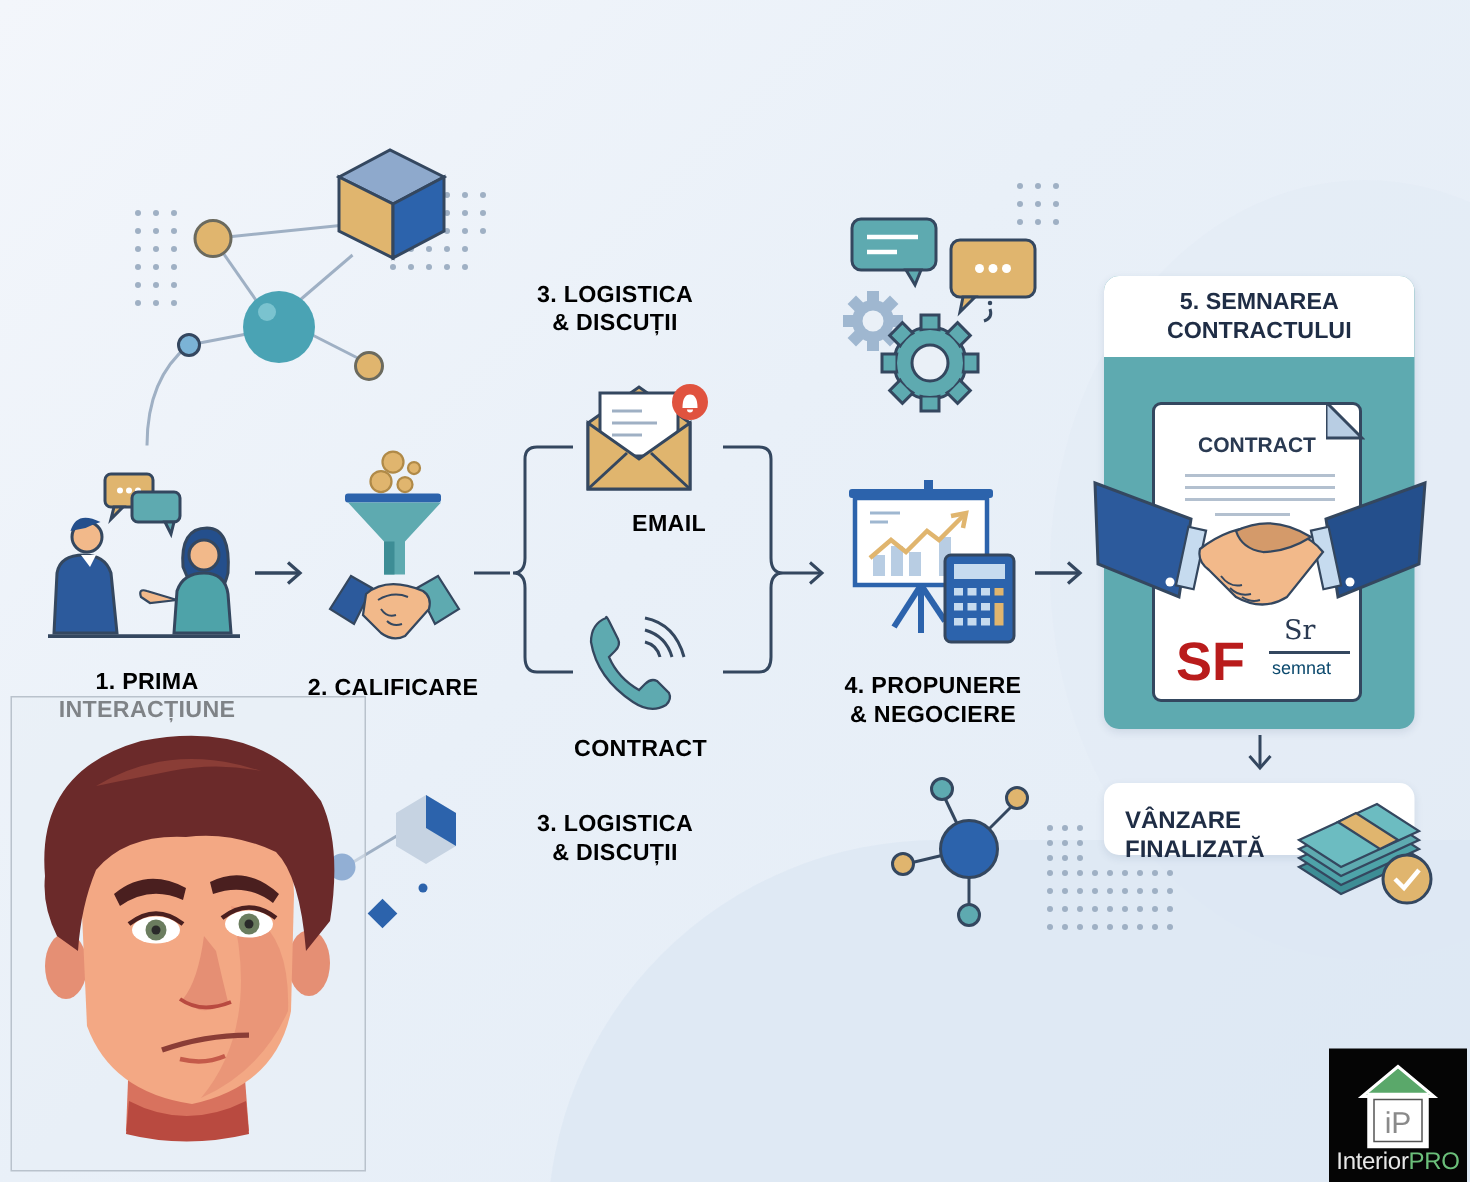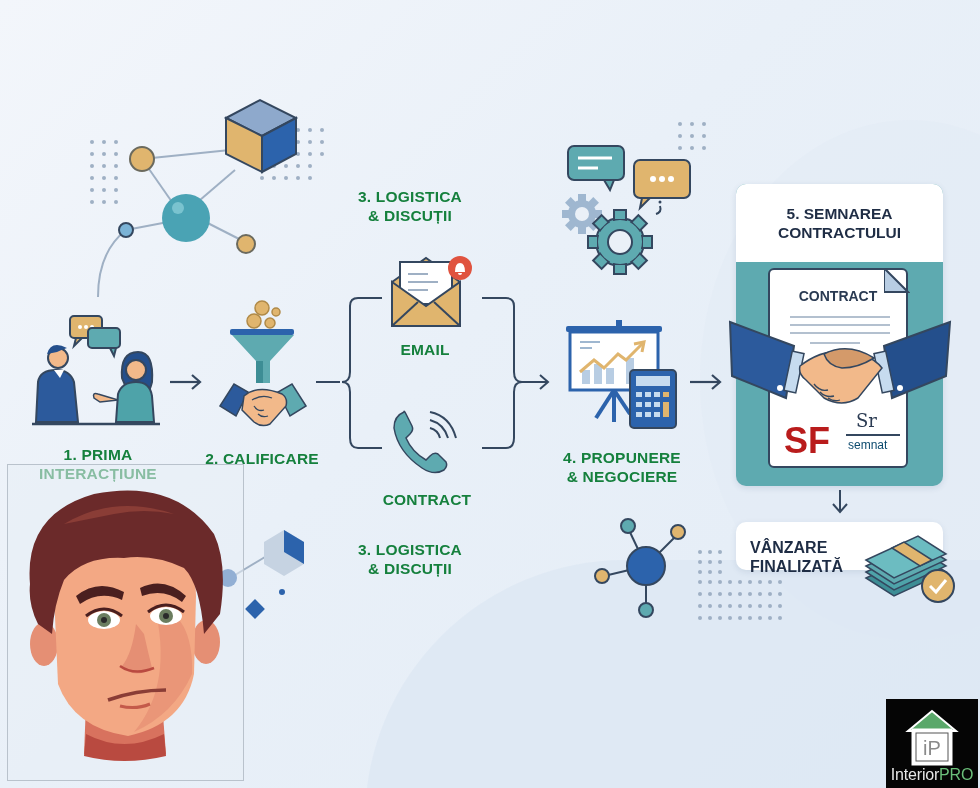--- a/index.html
+++ b/index.html
@@ -14,29 +14,29 @@
   .blob {
     position: absolute; left: 365px; top: 560px; width: 700px; height: 420px;
     background: #dce7f3; border-radius: 260px 0 0 0; opacity: .75;
   }
   .blob2 {
     position: absolute; left: 700px; top: 120px; width: 420px; height: 520px;
     background: #e2ebf5; border-radius: 50%; opacity: .6;
   }
   .label {
     position: absolute; font-weight: 700; font-size: 15.5px; letter-spacing: .2px;
-    color: #15803d; text-align: center; line-height: 1.22; white-space: nowrap;
+    color: #000000; text-align: center; line-height: 1.22; white-space: nowrap;
   }
   .card5 {
     position: absolute; left: 736px; top: 184px; width: 207px; height: 302px;
     border-radius: 10px; background: #5eaab0; overflow: hidden;
     box-shadow: 0 2px 6px rgba(30,60,100,.12);
   }
   .card5-head {
-    background: #ffffff; height: 78px; display: flex; align-items: center; justify-content: center;
+    background: #ffffff; height: 54px; display: flex; align-items: center; justify-content: center;
     font-weight: 700; font-size: 15.5px; text-align: center; line-height: 1.25; color: #1f2d45;
   }
   .doc {
     position: absolute; left: 768px; top: 268px; width: 140px; height: 200px;
     background: #fff; border: 2px solid #34475f; border-radius: 6px;
   }
   .doc-title { position: absolute; left: 0; right: 0; top: 18px; text-align: center; font-weight: 700; font-size: 14px; color: #2a3a52; }
   .doc-line { position: absolute; height: 2px; background: #b3c0cf; }
   .sf { position: absolute; left: 14px; top: 150px; font-weight: 700; font-size: 36px; color: #b91c1c; }
   .sign-script { position: absolute; left: 86px; top: 140px; font-family: "DejaVu Serif", serif; font-size: 18px; color: #2a3a52; }
@@ -215,21 +215,21 @@
   <rect x="12" y="10" width="52" height="42" fill="#fff" stroke="#34475f" stroke-width="2"></rect>
   <line x1="20" y1="22" x2="40" y2="22" stroke="#9fb0c4" stroke-width="2"></line>
   <line x1="20" y1="30" x2="50" y2="30" stroke="#9fb0c4" stroke-width="2"></line>
   <line x1="20" y1="38" x2="40" y2="38" stroke="#9fb0c4" stroke-width="2"></line>
   <path d="M4 30 L38 54 L72 30 L72 74 L4 74z" fill="#e0b56e" stroke="#34475f" stroke-width="2"></path>
   <line x1="4" y1="74" x2="30" y2="50" stroke="#34475f" stroke-width="2"></line>
   <line x1="72" y1="74" x2="46" y2="50" stroke="#34475f" stroke-width="2"></line>
   <circle cx="72" cy="16" r="12" fill="#e0533f"></circle>
   <path d="M67 20 q0 -9 5 -9 q5 0 5 9z M70 21 a2 2 0 0 0 4 0" fill="#fff"></path>
 </svg>
-<div class="label" style="left:370px;top:341px;width:110px">EMAIL</div>
+<div class="label" style="left:391px;top:341px;width:110px">EMAIL</div>
 
 <svg class="abs" style="left:390px;top:408px" width="74" height="70">
   <path d="M14 4 q-10 4 -10 16 q4 24 28 40 q12 8 22 2 q4 -4 2 -8 l-8 -8 q-4 -2 -8 2 l-4 4 q-14 -8 -20 -22 l4 -4 q4 -4 2 -8 l-6 -12 q-2 -4 -2 -2z" fill="#5eaab0" stroke="#34475f" stroke-width="1.5"></path>
   <path d="M40 12 q14 4 18 18 M40 4 q20 4 26 26 M40 20 q8 2 10 10" fill="none" stroke="#34475f" stroke-width="2"></path>
 </svg>
 <div class="label" style="left:372px;top:491px;width:110px">CONTRACT</div>
 
 <div class="label" style="left:350px;top:541px;width:120px">
   <div>3. LOGISTICA</div>
   <div>&amp; DISCUȚII</div>

